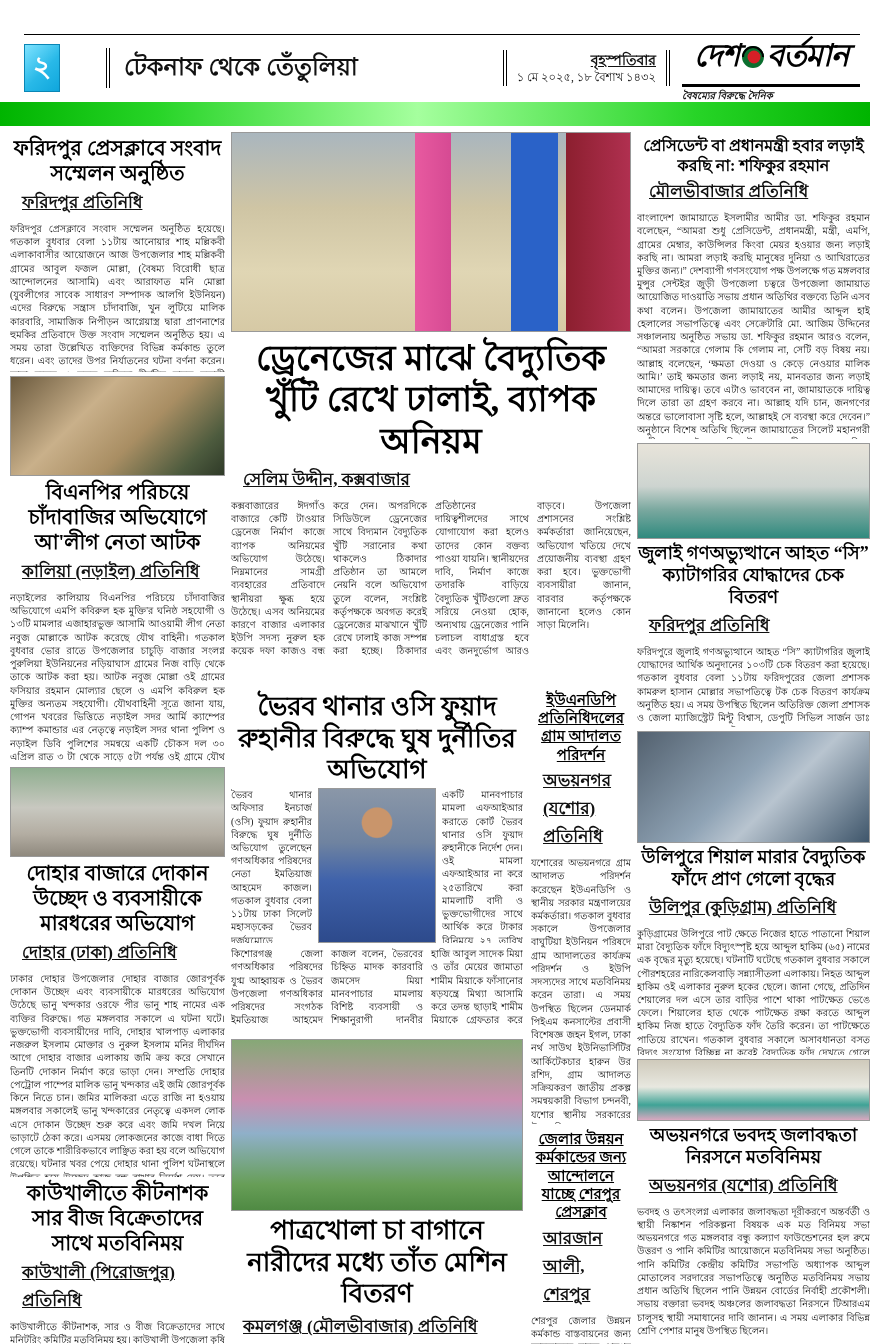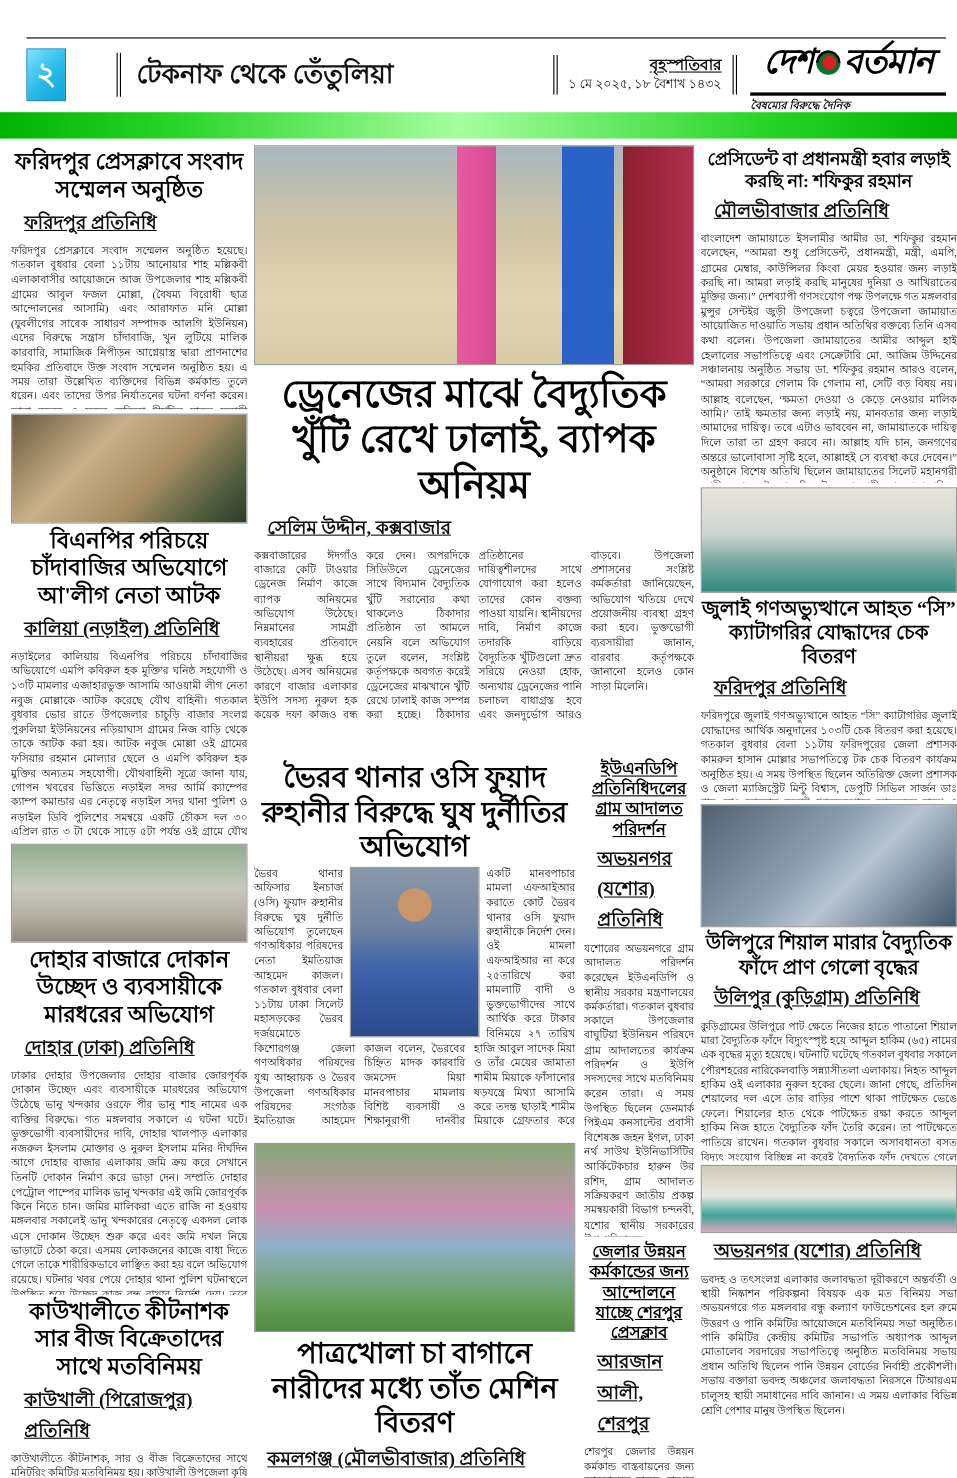--- a/index.html
+++ b/index.html
@@ -173,18 +173,19 @@
         <div class="body-text" style="height:82px">ফরিদপুরে জুলাই গণঅভ্যুত্থানে আহত “সি” ক্যাটাগরির জুলাই যোদ্ধাদের আর্থিক অনুদানের ১০৩টি চেক বিতরণ করা হয়েছে। গতকাল বুধবার বেলা ১১টায় ফরিদপুরের জেলা প্রশাসক কামরুল হাসান মোল্লার সভাপতিত্বে টক চেক বিতরণ কার্যক্রম অনুষ্ঠিত হয়। এ সময় উপস্থিত ছিলেন অতিরিক্ত জেলা প্রশাসক ও জেলা ম্যাজিস্ট্রেট মিন্টু বিশ্বাস, ডেপুটি সিভিল সার্জন ডাঃ শাহ মোঃ আরমান জুলাই গণঅভ্যুত্থানে আহতদের মাঝে এ চেক বিতরণ করা হয়।</div>
       </article>
       <div class="photo ph-victim mt4"></div>
       <article>
         <h2 class="headline h-right">উলিপুরে শিয়াল মারার বৈদ্যুতিক ফাঁদে প্রাণ গেলো বৃদ্ধের</h2>
         <div class="byline">উলিপুর (কুড়িগ্রাম) প্রতিনিধি</div>
         <div class="body-text" style="height:128px">কুড়িগ্রামের উলিপুরে পাট ক্ষেতে নিজের হাতে পাতানো শিয়াল মারা বৈদ্যুতিক ফাঁদে বিদ্যুৎস্পৃষ্ট হয়ে আব্দুল হাকিম (৬৫) নামের এক বৃদ্ধের মৃত্যু হয়েছে। ঘটনাটি ঘটেছে গতকাল বুধবার সকালে পৌরশহরের নারিকেলবাড়ি সন্ন্যাসীতলা এলাকায়। নিহত আব্দুল হাকিম ওই এলাকার নুরুল হকের ছেলে। জানা গেছে, প্রতিদিন শেয়ালের দল এসে তার বাড়ির পাশে থাকা পাটক্ষেত ভেঙে ফেলে। শিয়ালের হাত থেকে পাটক্ষেত রক্ষা করতে আব্দুল হাকিম নিজ হাতে বৈদ্যুতিক ফাঁদ তৈরি করেন। তা পাটক্ষেতে পাতিয়ে রাখেন। গতকাল বুধবার সকালে অসাবধানতা বসত বিদ্যুৎ সংযোগ বিচ্ছিন্ন না করেই বৈদ্যুতিক ফাঁদ দেখতে গেলে বিদ্যুৎস্পৃষ্ট হয়ে পাটক্ষেতে পড়ে যান। পরে এলাকাবাসী পাটক্ষেতে আব্দুল হাকিমকে পড়ে থাকতে দেখে তাকে উদ্ধার করে উপজেলা স্বাস্থ্য কমপ্লেক্সে নিয়ে গেলে কর্তব্যরত চিকিৎসক মৃত ঘোষণা করেন। উপজেলা স্বাস্থ্য কমপ্লেক্সের আবাসিক মেডিকেল অফিসার মেহেরুল ইসলাম জানান, আব্দুল হাকিম নামের বিদ্যুৎ স্পৃষ্ট এক বৃদ্ধকে হাসপাতালে নেওয়ার আগেই তার মৃত্যু হয়।</div>
       </article>
       <div class="photo ph-meeting mt4"></div>
       <article>
+        <h2 class="headline h-right">অভয়নগরে ভবদহ জলাবদ্ধতা নিরসনে মতবিনিময়</h2>
         <div class="byline">অভয়নগর (যশোর) প্রতিনিধি</div>
         <div class="body-text" style="height:138px">ভবদহ ও তৎসংলগ্ন এলাকার জলাবদ্ধতা দূরীকরণে অন্তর্বর্তী ও স্থায়ী নিষ্কাশন পরিকল্পনা বিষয়ক এক মত বিনিময় সভা অভয়নগরে গত মঙ্গলবার বন্ধু কল্যাণ ফাউন্ডেশনের হল রুমে উত্তরণ ও পানি কমিটির আয়োজনে মতবিনিময় সভা অনুষ্ঠিত। পানি কমিটির কেন্দ্রীয় কমিটির সভাপতি অধ্যাপক আব্দুল মোতালেব সরদারের সভাপতিত্বে অনুষ্ঠিত মতবিনিময় সভায় প্রধান অতিথি ছিলেন পানি উন্নয়ন বোর্ডের নির্বাহী প্রকৌশলী। সভায় বক্তারা ভবদহ অঞ্চলের জলাবদ্ধতা নিরসনে টিআরএম চালুসহ স্থায়ী সমাধানের দাবি জানান। এ সময় এলাকার বিভিন্ন শ্রেণি পেশার মানুষ উপস্থিত ছিলেন।</div>
       </article>
     </section>
   </main>
 </div>
 
 </body></html>

